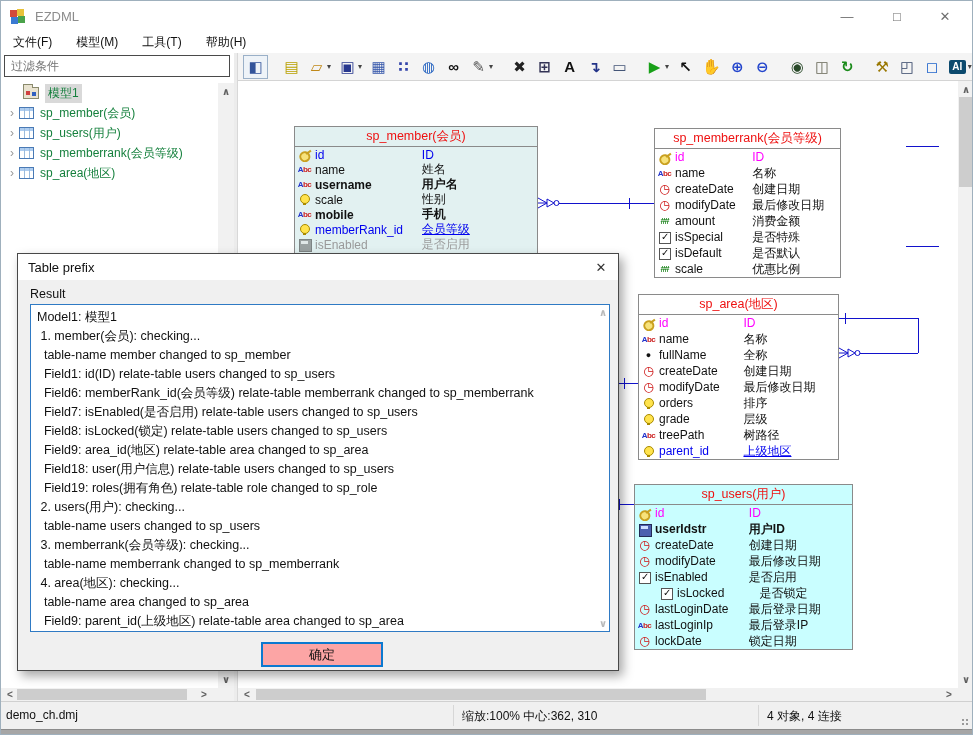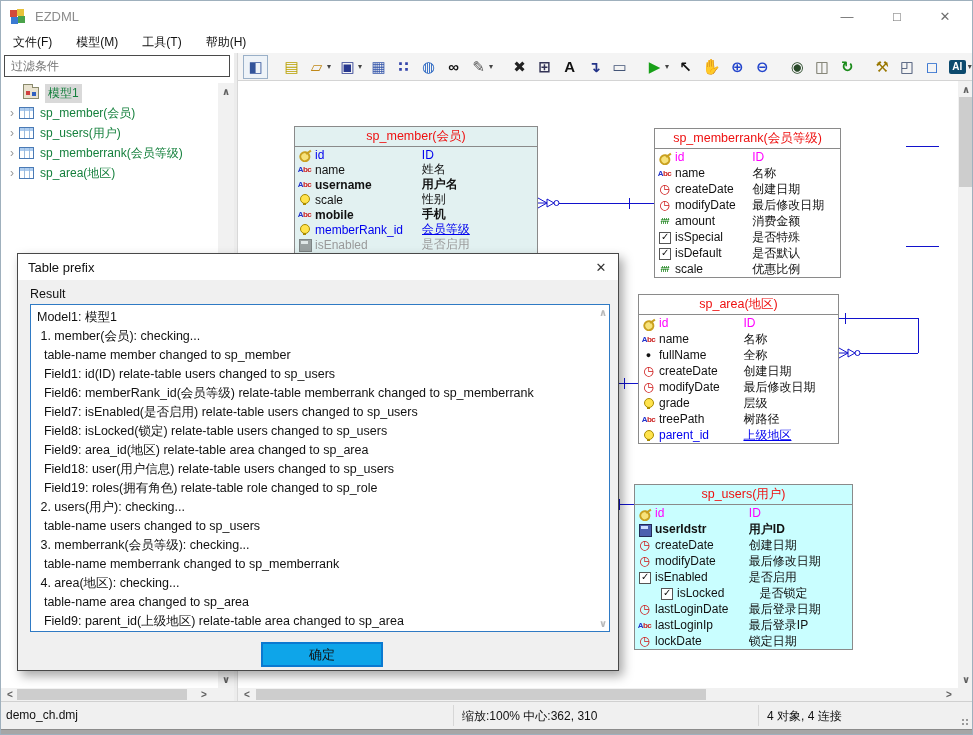--- a/index.html
+++ b/index.html
@@ -77,21 +77,21 @@
   .crow{position:absolute;z-index:3}
   
   .dialog{position:absolute;left:16px;top:252px;width:602px;height:418px;background:#f0f0f0;border:1px solid #484848;box-shadow:4px 5px 10px rgba(0,0,0,.35);z-index:50}
   .dlg-titlebar{height:26px;background:#fff;display:flex;align-items:center}
   .dlg-title{margin-left:10px;font-size:13px;color:#111}
   .dlg-close{margin-left:auto;width:34px;text-align:center;color:#333;font-size:13px}
   .dlg-result{position:absolute;left:12px;top:33px;font-size:12.5px;color:#111}
   .dlg-memo{position:absolute;left:12px;top:50px;width:580px;height:328px;background:#fff;border:1px solid #2f7ac4;overflow:hidden}
   .dlg-log{position:absolute;left:6px;top:3px;right:20px;bottom:3px;font-size:12.5px;line-height:19px;color:#111;white-space:pre;overflow:hidden}
   .memo-arrow{position:absolute;right:2px;color:#b9b9b9;font-size:10px;font-weight:bold}
-  .dlg-ok{position:absolute;left:243px;top:388px;width:122px;height:25px;background:#0ea5e9;border:2px solid #0b79d0;font-size:13px;color:#111;line-height:21px;font-family:inherit}
+  .dlg-ok{position:absolute;left:243px;top:388px;width:122px;height:25px;background:#fca5a5;border:2px solid #0b79d0;font-size:13px;color:#111;line-height:21px;font-family:inherit}
   
   .statusbar{position:absolute;left:0;top:700px;width:100%;height:28px;background:#f0f0f0;border-top:1px solid #d0d0d0;font-size:12px;color:#111}
   .statusbar .sdiv{position:absolute;top:3px;width:1px;height:21px;background:#d7d7d7}
   .grip{position:absolute;right:2px;top:17px;width:8px;height:8px;
     background:radial-gradient(circle at 1px 1px,#9a9a9a 1px,transparent 1.2px);
     background-size:4px 4px}
   .bottomstrip{position:absolute;left:0;top:728px;width:100%;height:7px;background:#a6a6a6;border-top:1px solid #8b8b8b}
 </style>
 </head>
 <body>
@@ -372,20 +372,25 @@
       </div>
       <div class="drow" style="height: 16px;">
         <span class="fi fclock">◷</span>
         <span class="fname">createDate</span>
         <span class="flabel">创建日期</span>
       </div>
       <div class="drow" style="height: 16px;">
         <span class="fi fclock">◷</span>
         <span class="fname">modifyDate</span>
         <span class="flabel">最后修改日期</span>
+      </div>
+      <div class="drow" style="height: 16px;">
+        <span class="fi fbulb"></span>
+        <span class="fname">orders</span>
+        <span class="flabel">排序</span>
       </div>
       <div class="drow" style="height: 16px;">
         <span class="fi fbulb"></span>
         <span class="fname">grade</span>
         <span class="flabel">层级</span>
       </div>
       <div class="drow" style="height: 16px;">
         <span class="fi fabc">Abc</span>
         <span class="fname">treePath</span>
         <span class="flabel">树路径</span>

